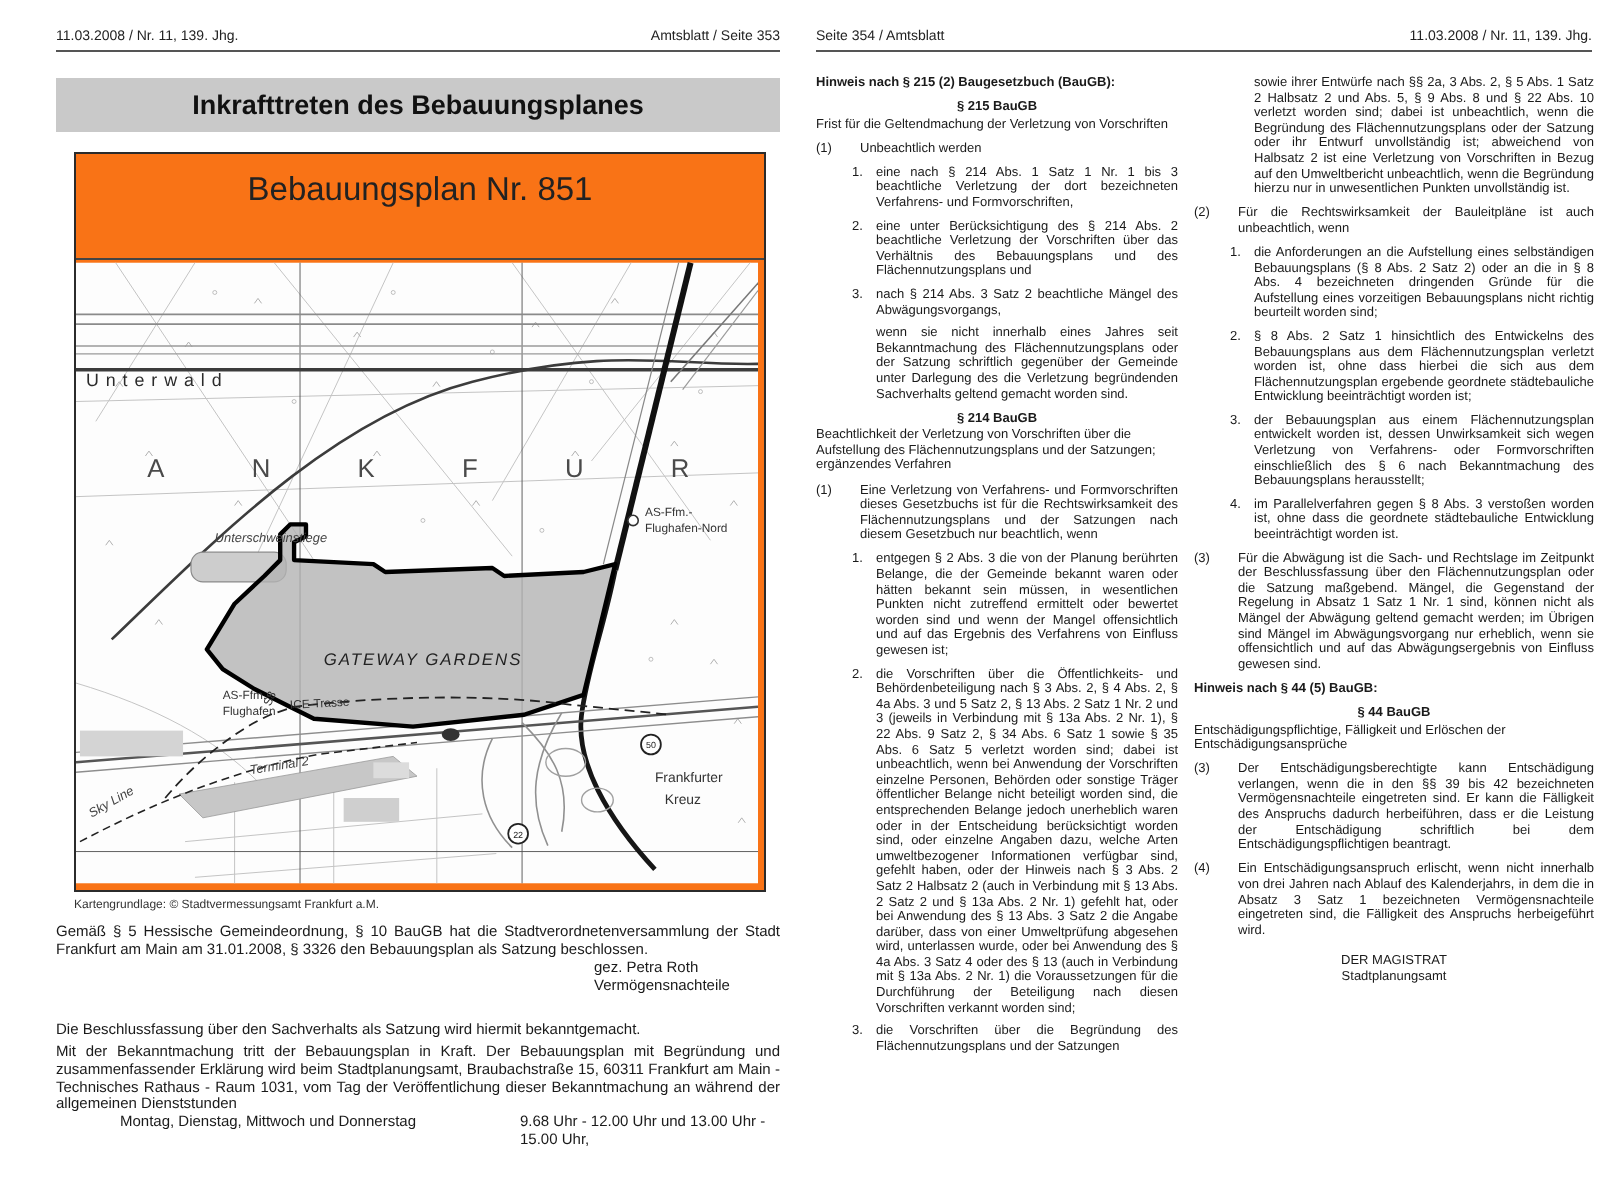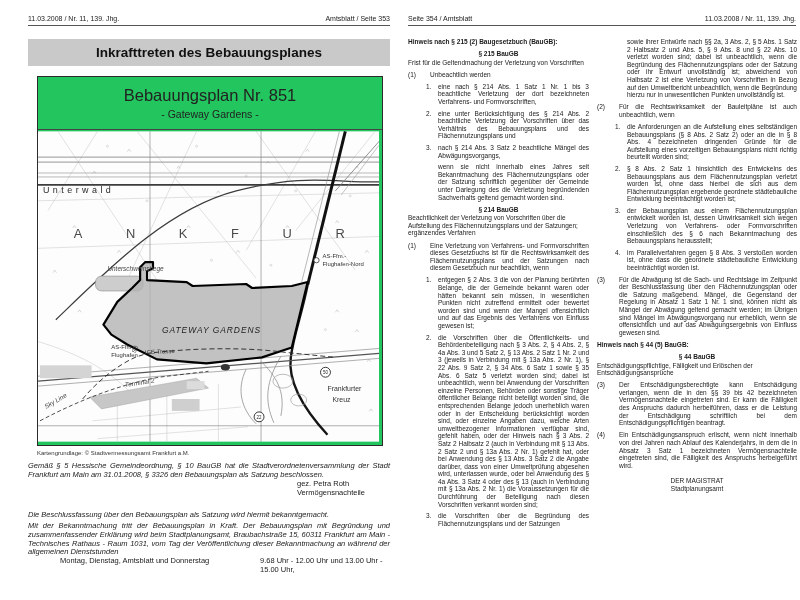--- a/index.html
+++ b/index.html
@@ -11,30 +11,30 @@
 
   .runhead{position:absolute;top:15px;display:flex;justify-content:space-between;
            font-size:7px;color:#222;border-bottom:1px solid #555;padding-bottom:3px;}
   #page-left .runhead{left:28px;width:362px;}
   #page-right .runhead{left:8px;width:388px;}
 
   .title-bar{position:absolute;top:39px;left:28px;width:362px;height:27px;background:#c9c9c9;
              display:flex;align-items:center;justify-content:center;
              font-size:13.5px;font-weight:bold;color:#111;}
 
-  .map-box{position:absolute;top:76px;left:37px;width:344px;height:368px;border:1.5px solid #2b2b2b;background:#22c55e;}
+  .map-box{position:absolute;top:76px;left:37px;width:344px;height:368px;border:1.5px solid #2b2b2b;background:#f97316;}
   .map-title-wrap{height:52px;border-bottom:1px solid #444;text-align:center;}
   .map-title{font-size:16.5px;color:#222;padding-top:9px;}
   .map-subtitle{font-size:10.5px;color:#222;padding-top:3px;}
   .map-svg{display:block;}
 
   .map-caption{position:absolute;top:450px;left:37px;font-size:6px;color:#333;}
 
   .lp-para{position:absolute;left:28px;width:362px;font-size:7.5px;line-height:8.8px;
-           text-align:justify;color:#1a1a1a;font-style:italic;}
+           text-align:justify;color:#1a1a1a;}
   .lp-sig{position:absolute;left:297px;top:480px;font-size:7.5px;line-height:8.8px;}
   .hours{position:absolute;left:60px;top:557px;width:332px;font-size:7.5px;line-height:8.8px;}
   .hours .row{display:flex;}
   .hours .days{width:200px;flex:none;}
 
   .cols{position:absolute;top:38px;left:8px;width:389px;display:flex;gap:8px;
         font-size:6.5px;line-height:7.6px;color:#1a1a1a;}
   .col1{width:181px;flex:none;}
   .col2{width:200px;flex:none;}
   .blk{margin-bottom:4.5px;}
@@ -68,21 +68,20 @@
     <span>Amtsblatt / Seite 353</span>
   </div>
 
   <div class="title-bar">
     <span>Inkrafttreten des Bebauungsplanes</span>
   </div>
 
   <div class="map-box">
     <div class="map-title-wrap">
       <div class="map-title">Bebauungsplan Nr. 851</div>
-      <div class="map-subtitle">- Gateway Gardens -</div>
     </div>
     <svg class="map-svg" width="341" height="313" viewBox="0 0 344 313">
       <defs>
         <path id="tr" d="M0 2.5 L1.8 0 L3.6 2.5" stroke="#b0b0b0" stroke-width="0.5" fill="none"></path>
         <circle id="bu" r="1" stroke="#b0b0b0" stroke-width="0.4" fill="none"></circle>
       </defs>
       <rect x="0" y="0" width="344" height="313" fill="#fdfdfd"></rect>
 
       <g stroke="#c3c3c3" stroke-width="0.5" fill="none">
         <path d="M20 0 L120 150"></path>
@@ -211,26 +210,26 @@
 
   <div class="map-caption">Kartengrundlage: © Stadtvermessungsamt Frankfurt a.M.</div>
 
   <div class="lp-para" style="top:462px;">Gemäß § 5 Hessische Gemeindeordnung, § 10 BauGB hat die Stadtverordnetenversammlung der Stadt Frankfurt am Main am 31.01.2008, § 3326 den Bebauungsplan als Satzung beschlossen.</div>
 
   <div class="lp-sig">
     <div>gez. Petra Roth</div>
     <div>Vermögensnachteile</div>
   </div>
 
-  <div class="lp-para" style="top:511px;">Die Beschlussfassung über den Bebauungsplan als Satzung wird hiermit bekanntgemacht.</div>
+  <div class="lp-para" style="top:511px;">Die Beschlussfassung über den Sachverhalts als Satzung wird hiermit bekanntgemacht.</div>
   <div class="lp-para" style="top:522px;">Mit der Bekanntmachung tritt der Bebauungsplan in Kraft. Der Bebauungsplan mit Begründung und zusammenfassender Erklärung wird beim Stadtplanungsamt, Braubachstraße 15, 60311 Frankfurt am Main - Technisches Rathaus - Raum 1031, vom Tag der Veröffentlichung dieser Bekanntmachung an während der allgemeinen Dienststunden</div>
 
   <div class="hours">
     <div class="row">
-      <span class="days">Montag, Dienstag, Amtsblatt und Donnerstag</span>
+      <span class="days">Montag, Dienstag, Mittwoch und Donnerstag</span>
       <span>9.68 Uhr - 12.00 Uhr und 13.00 Uhr - 15.00 Uhr,</span>
     </div>
   </div>
 
   <div class="lp-para" style="top:577px;margin-top:48px;">zu jedermanns Einsicht bereitgehalten und über ihren Inhalt auf Verlangen Auskunft gegeben.</div>
 </div>
 
 <div class="page" id="page-right">
 
   <div class="runhead">

